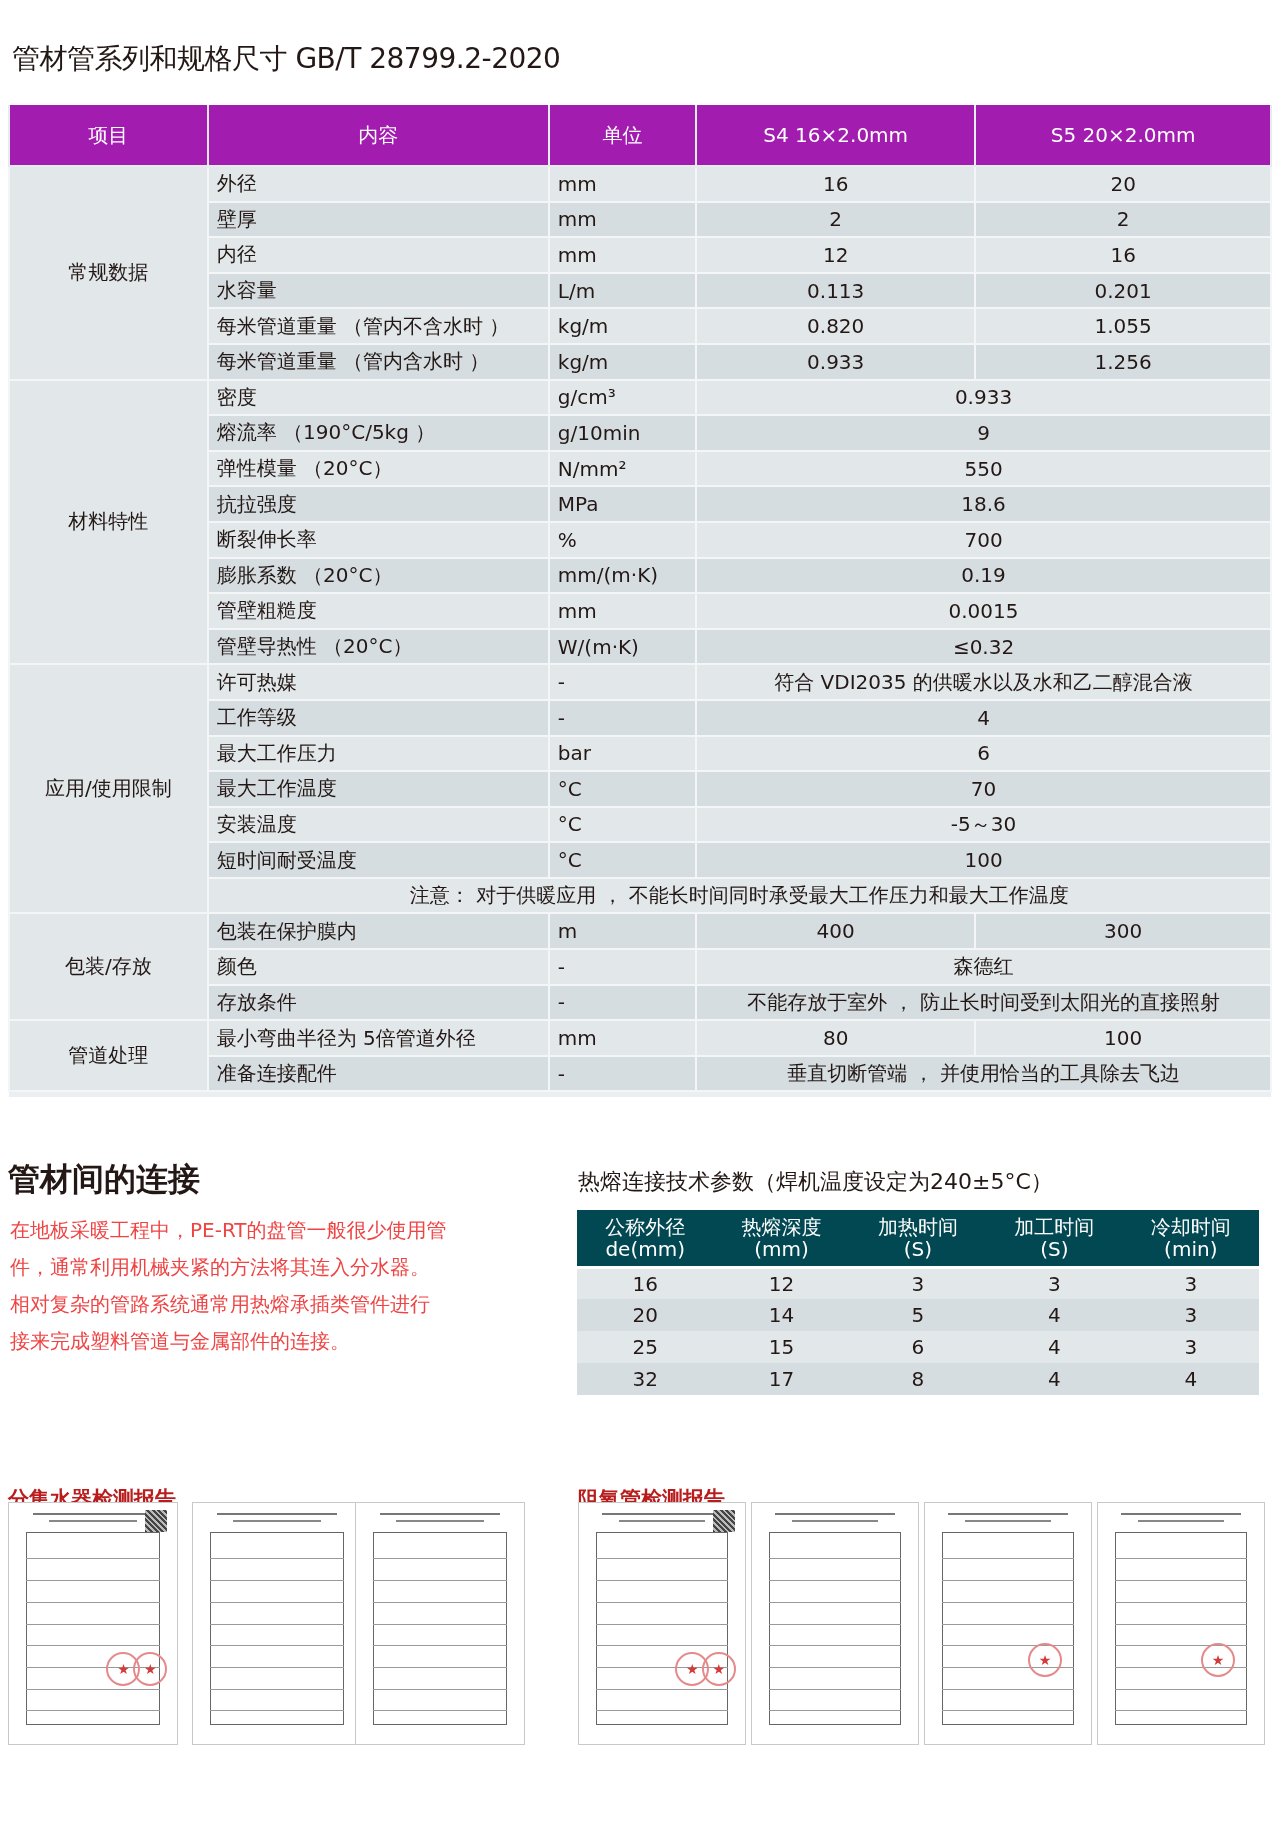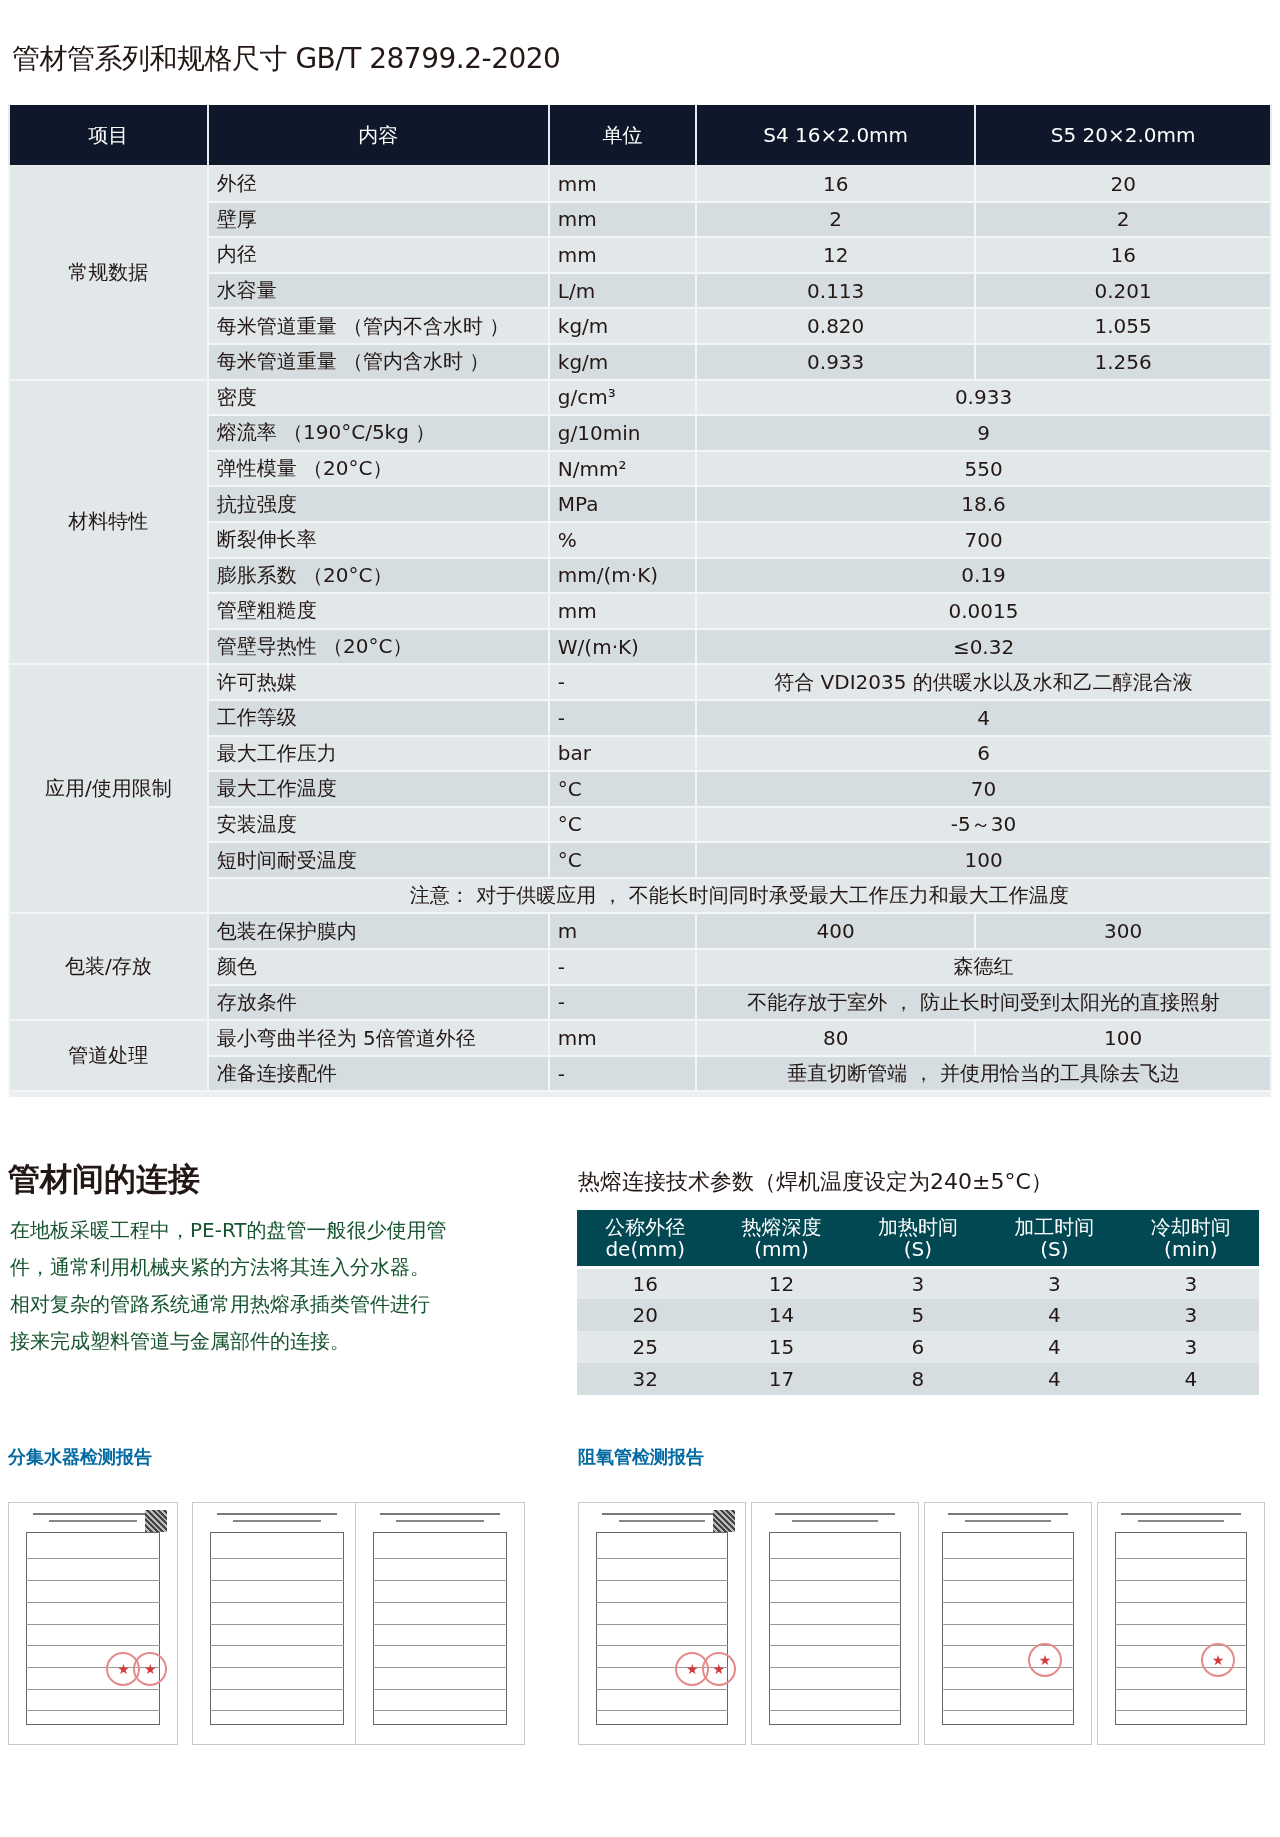--- a/index.html
+++ b/index.html
@@ -11,59 +11,59 @@
   .title {
     position: absolute; left: 12px; top: 40px;
     font-size: 28px; font-weight: normal; color: #231815; letter-spacing: -0.5px;
   }
   
   .spec {
     position: absolute; left: 8px; top: 105px; width: 1264px;
     border-collapse: collapse; table-layout: fixed;
   }
   .spec th {
-    background: #0f172a; color: #ffffff; font-weight: normal;
+    background: #a21caf; color: #ffffff; font-weight: normal;
     font-size: 20px; height: 61px; border: 2px solid #e6ebee; border-top: none;
     text-align: center;
   }
   .spec td {
     font-size: 20px; height: 35.6px; border: 2px solid #f3f5f6;
     padding: 0 8px; white-space: nowrap; color: #231815;
   }
   .spec tr:nth-child(odd) td.c { background: #e2e7ea; }
   .spec tr:nth-child(even) td.c { background: #d6dde0; }
   .spec td.cat { background: #e2e7ea; text-align: center; }
   .spec td.ctr { text-align: center; }
   .spec td.note { background: #e2e7ea; text-align: center; }
   .spec td.bottom-pad { height: 6px; background: #eceff1; border: none; }
 
   .h2 {
     position: absolute; font-weight: bold; font-size: 32px; color: #231815;
   }
   .para {
     position: absolute; left: 10px; top: 1212px; width: 490px;
-    font-size: 20px; line-height: 37px; color: #14532d;
+    font-size: 20px; line-height: 37px; color: #ef4444;
   }
   .sub {
     position: absolute; left: 578px; top: 1167px; font-size: 22px; color: #231815;
   }
   .fuse {
     position: absolute; left: 577px; top: 1210px; width: 682px;
     border-collapse: collapse; table-layout: fixed;
   }
   .fuse th {
     background: #024852; color: #fff; font-weight: normal; font-size: 20px;
     line-height: 22px; height: 57px; text-align: center; border-bottom: 3px solid #fff;
   }
   .fuse td { text-align: center; font-size: 20px; height: 32px; color: #231815; }
   .fuse tr:nth-child(odd) td { background: #e2e7ea; }
   .fuse tr:nth-child(even) td { background: #d6dde0; }
 
   .h3 {
-    position: absolute; font-weight: bold; font-size: 18px; color: #0369a1;
+    position: absolute; font-weight: bold; font-size: 21px; color: #b91c1c; margin-top: 40px;
   }
   .doc {
     position: absolute; top: 1502px; height: 243px; border: 1px solid #c9c9c9;
     background: #fff; overflow: hidden;
   }
   .doc .inner {
     position: absolute; left: 10%; right: 10%; top: 12%; bottom: 8%;
     border: 1px solid #666;
   }
   .doc .hdr { position: absolute; left: 14%; right: 14%; top: 4%; height: 2px; background: #777; }

